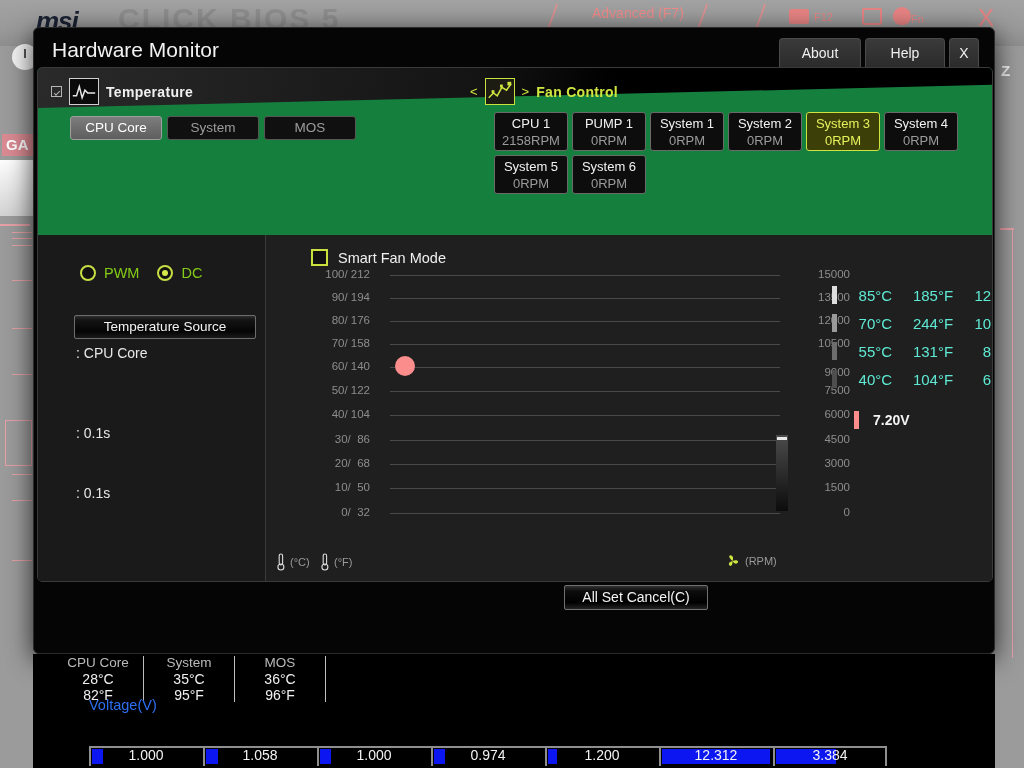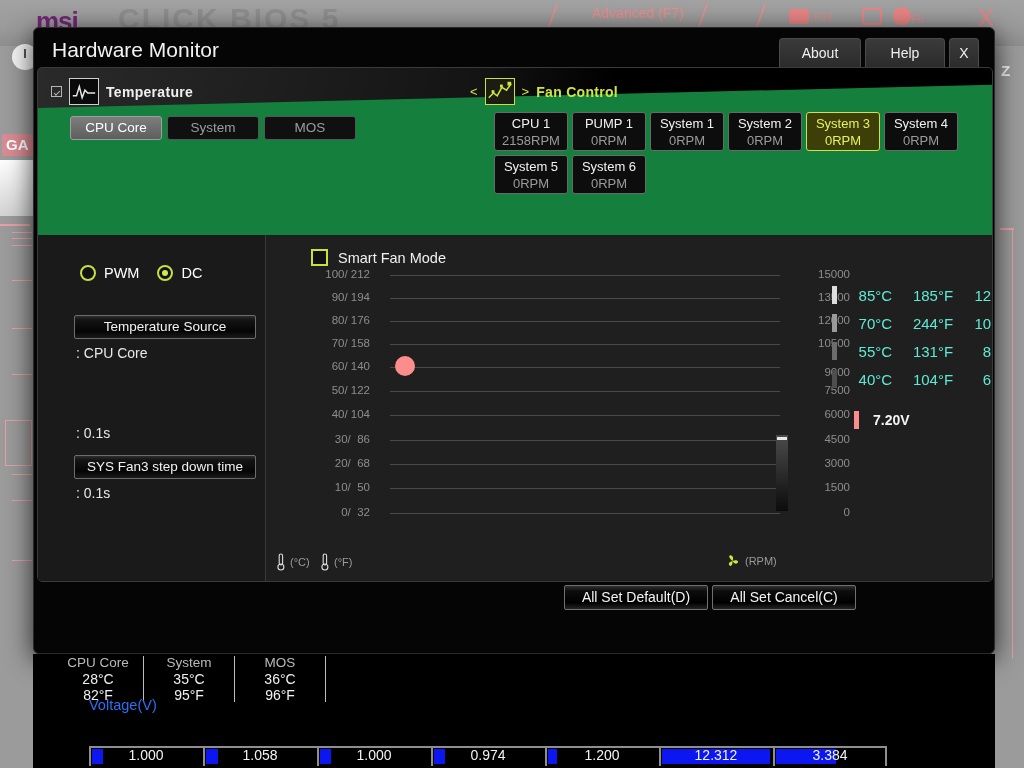--- a/index.html
+++ b/index.html
@@ -10,22 +10,22 @@
   }
 
   
   #bios-bg { position: absolute; inset: 0; background: #9b9b9b; }
   #bios-bg .bg-band-top {
     position: absolute; left: 0; top: 0; width: 1024px; height: 46px;
     background: linear-gradient(180deg,#a2a2a2 0%, #9a9a9a 60%, #8e8e8e 100%);
   }
   #bios-bg .msi-logo {
     position: absolute; left: 36px; top: 6px;
-    font-size: 26px; font-weight: bold; 
-    color: #701a75; letter-spacing: -1px; opacity: .92;
+    font-size: 26px; font-weight: bold; font-style: italic;
+    color: #0f172a; letter-spacing: -1px; opacity: .92;
   }
   #bios-bg .bg-title {
     position: absolute; left: 118px; top: 2px;
     font-size: 30px; font-weight: bold; color: #8e8e8e; letter-spacing: 2px;
   }
   #bios-bg .adv-text {
     position: absolute; left: 592px; top: 5px;
     font-size: 14px; color: #f08a8a;
   }
   #bios-bg .slash { position: absolute; width: 2px; height: 34px; background: #e88f8f; opacity:.8; }
@@ -150,21 +150,21 @@
     background:#1a1a1a; border-right:1px solid #3a3a3a;
   }
   .radio-row { position:absolute; left:42px; top:30px; display:flex; align-items:center; gap:8px;}
   .radio {
     width:16px;height:16px;border-radius:50%;border:2px solid #c8de42;background:#111;
     position:relative; cursor:pointer;
   }
   .radio.on::after{
     content:"";position:absolute;left:3px;top:3px;width:6px;height:6px;border-radius:50%;background:#d5e84a;
   }
-  .radio-label{ font-size:14.5px; color:#ffffff; }
+  .radio-label{ font-size:14.5px; color:#84cc16; }
 
   .opt-btn {
     position:absolute; left:36px; width:182px; height:24px;
     background: linear-gradient(180deg,#2e2e2e 0%, #141414 18%, #050505 70%, #1a1a1a 100%);
     border:1px solid #6d6d6d; border-radius:2px;
     color:#f2f2f2; font-size:13.5px; text-align:center; line-height:22px; cursor:pointer;
   }
   .opt-val { position:absolute; left:38px; font-size:14px; color:#e8e8e8;}
 
   .chart-col { position:absolute; left:228px; top:0; right:0; height:100%; }
@@ -368,21 +368,20 @@
           <span class="radio-label">PWM</span>
           <span class="radio on" style="margin-left:10px"></span>
           <span class="radio-label">DC</span>
         </div>
 
         <div class="opt-btn" style="top:80px">Temperature Source</div>
         <div class="opt-val" style="top:110px">: CPU Core</div>
 
         <div class="opt-val" style="top:190px">: 0.1s</div>
 
-        <div class="opt-btn" style="top:220px">SYS Fan3 step down time</div>
         <div class="opt-val" style="top:250px">: 0.1s</div>
       </div>
 
       <div class="chart-col">
 
         <div class="smart-row">
           <span class="smart-chk"></span>
           <span class="smart-label">Smart Fan Mode</span>
         </div>
 
@@ -498,21 +497,20 @@
               </svg>
             </span>
             <span class="u">(RPM)</span>
           </span>
         </div>
       </div>
     </div>
   </div>
 
   <div class="act-row">
-    <div class="act-btn b2">All Set Default(D)</div>
     <div class="act-btn b3">All Set Cancel(C)</div>
   </div>
 </div>
 
 <div id="status-strip">
 
   <div class="temp-summary">
     <div class="ts-cell">
       <div class="nm">CPU Core</div>
       <div class="c">28°C</div>

